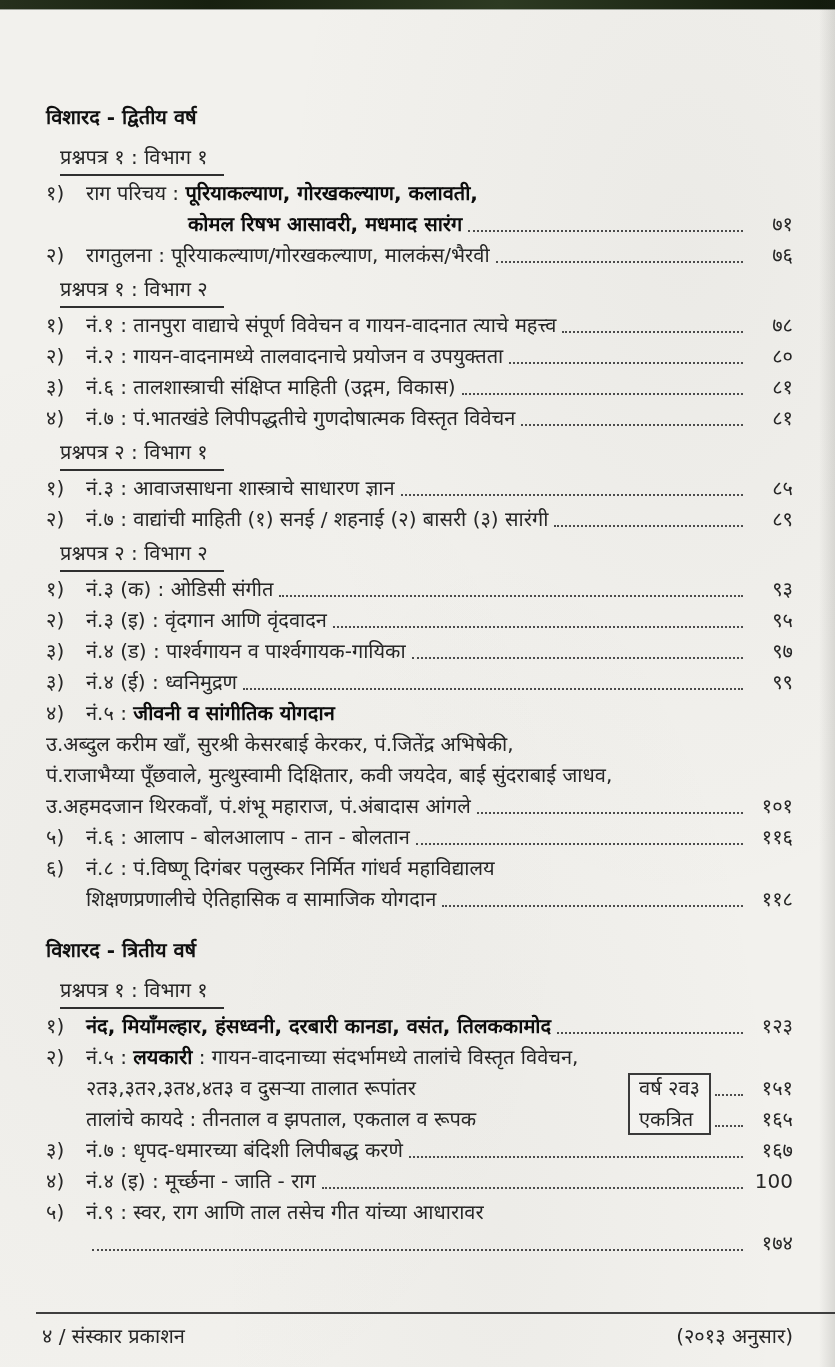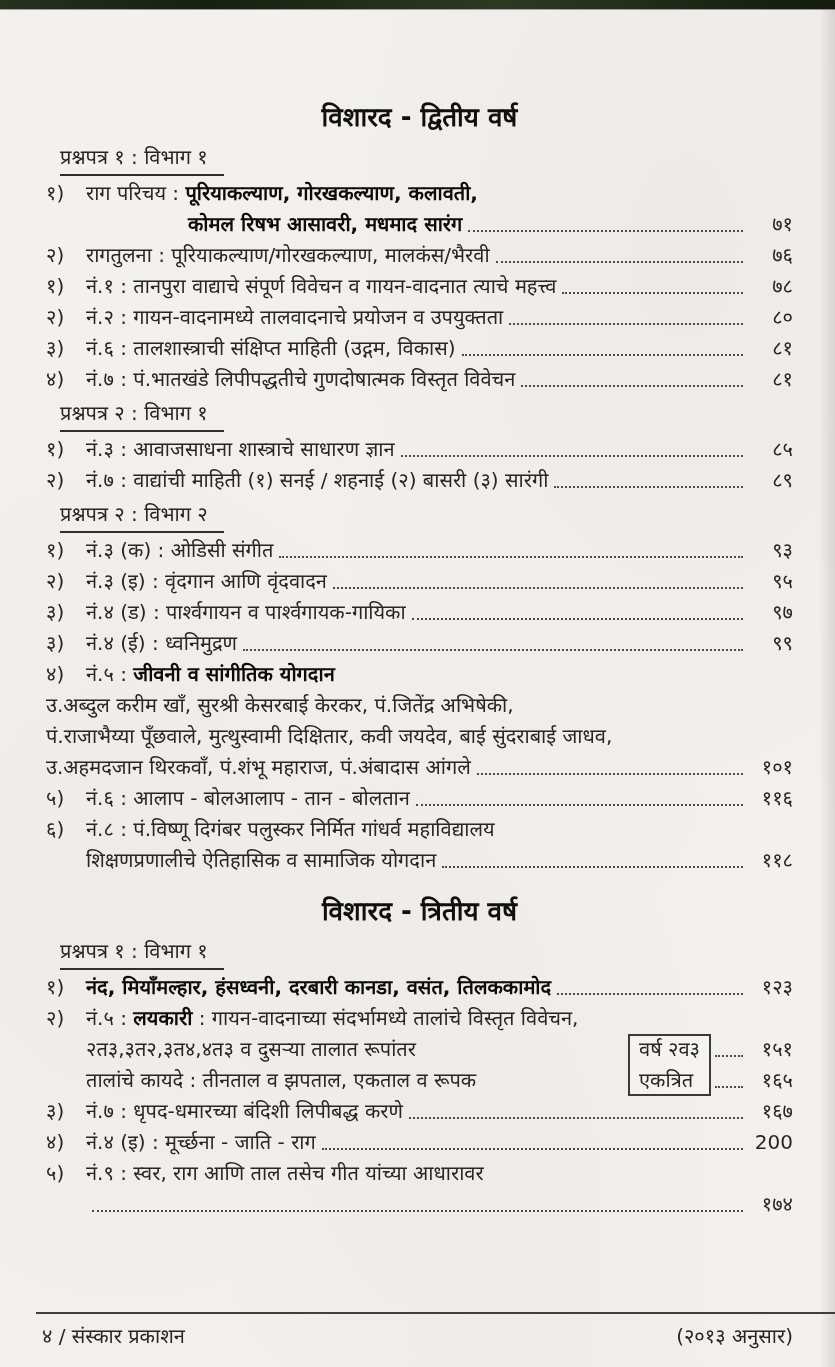--- a/index.html
+++ b/index.html
@@ -29,22 +29,22 @@
     background:linear-gradient(90deg,#26301d,#17200f 25%,#2d3a22 60%,#121a0c);
     border-bottom:1px solid rgba(255,255,255,0.55);
   }
   .content{
     flex:1 1 auto;
     box-sizing:border-box;
     padding:84px 42px 0 46px;
     font-size:20px;line-height:31px;
   }
   .sec-title{
-    font-size:26px;font-weight:bold;color:#101010;
-    text-align:center;line-height:34px;
+    font-size:20px;font-weight:bold;color:#101010;
+    text-align:left;line-height:34px;
     margin:6px 0 8px;
   }
   .sec + .sec .sec-title{margin-top:18px;}
   .ghead{margin:3px 0 2px;}
   .ghead-u{
     display:inline-block;
     border-bottom:2px solid #2f2f2f;
     padding:0 16px 1px 0;
     margin-left:14px;
   }
@@ -118,20 +118,21 @@
         <div class="item">
           <span class="num">२)</span>
           <div class="ct">
             <div class="line lead">
               <span class="seg">रागतुलना : पूरियाकल्याण/गोरखकल्याण, मालकंस/भैरवी</span>
               <span class="dots"></span>
               <span class="pg">७६</span>
             </div>
           </div>
         </div>
+        <div class="ghead"><span class="ghead-u">प्रश्नपत्र १ : विभाग २</span></div>
         <div class="item">
           <span class="num">१)</span>
           <div class="ct">
             <div class="line lead">
               <span class="seg">नं.१ : तानपुरा वाद्याचे संपूर्ण विवेचन व गायन-वादनात त्याचे महत्त्व</span>
               <span class="dots"></span>
               <span class="pg">७८</span>
             </div>
           </div>
         </div>
@@ -302,21 +303,21 @@
               <span class="pg">१६७</span>
             </div>
           </div>
         </div>
         <div class="item">
           <span class="num">४)</span>
           <div class="ct">
             <div class="line lead">
               <span class="seg">नं.४ (इ) : मूर्च्छना - जाति - राग</span>
               <span class="dots"></span>
-              <span class="pg">200</span>
+              <span class="pg">100</span>
             </div>
           </div>
         </div>
         <div class="item">
           <span class="num">५)</span>
           <div class="ct">
             <div class="line"><span class="seg">नं.९ : स्वर, राग आणि ताल तसेच गीत यांच्या आधारावर</span></div>
             <div class="line lead">
               <span class="dots"></span>
               <span class="pg">१७४</span>

